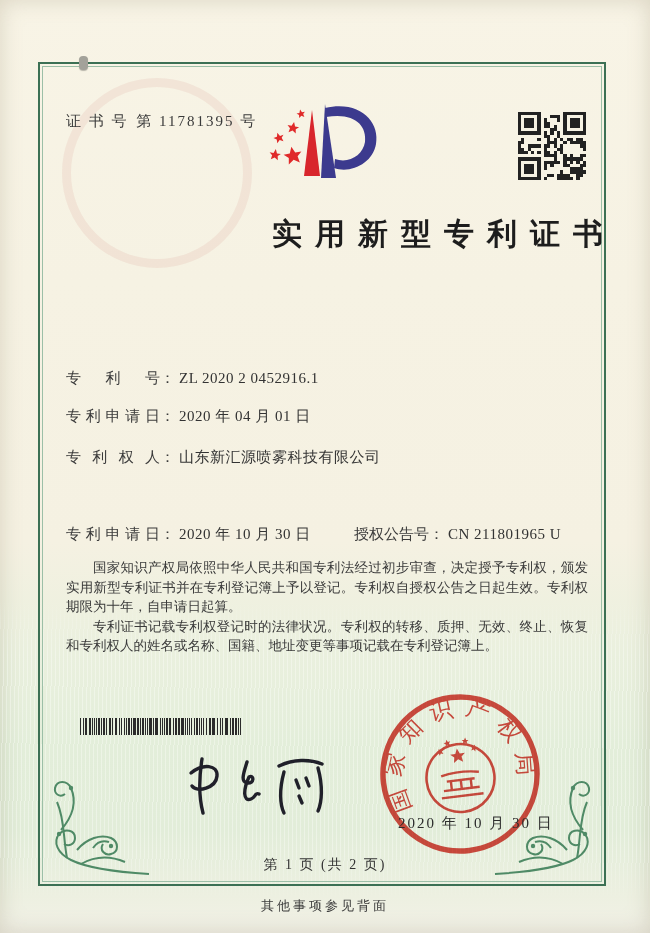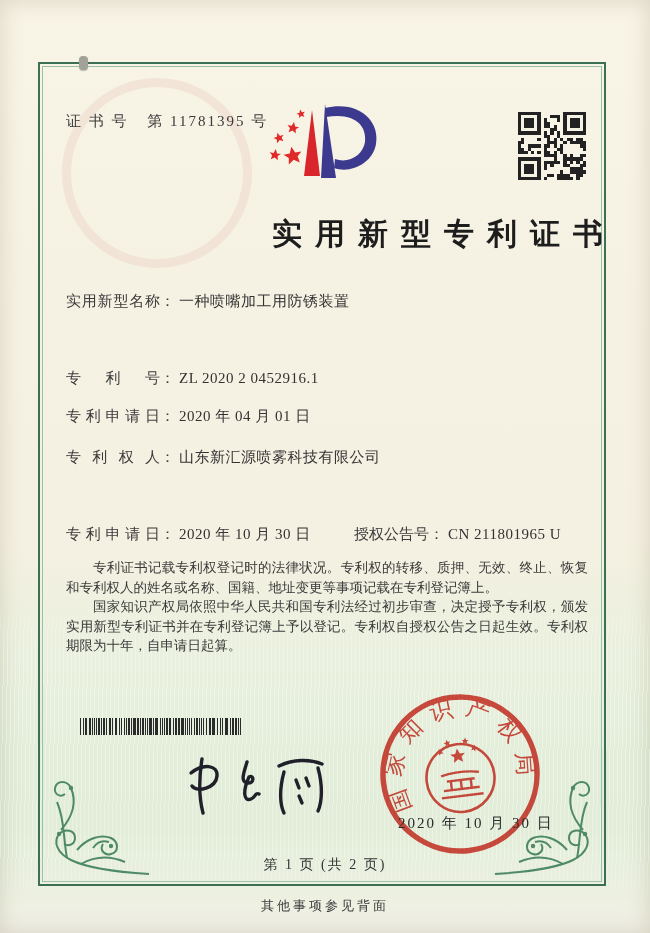--- a/index.html
+++ b/index.html
@@ -9,21 +9,21 @@
     box-shadow:inset 0 0 22px rgba(140,130,100,.28);}
   .guilloche{position:absolute;left:0;right:0;top:600px;height:300px;pointer-events:none;opacity:.5;
     background:repeating-linear-gradient(91deg,rgba(255,255,255,.65) 0 1px,rgba(255,255,255,0) 1px 4px);
     -webkit-mask-image:linear-gradient(180deg,transparent 0,#000 18%,#000 84%,transparent 100%);
     mask-image:linear-gradient(180deg,transparent 0,#000 18%,#000 84%,transparent 100%);}
   .frame{position:absolute;left:38px;top:62px;width:564px;height:820px;border:2px solid #3c7054;}
   .frame::before{content:"";position:absolute;inset:2px;border:1px solid #9cbfa7;pointer-events:none;}
   .staple{position:absolute;left:79px;top:56px;width:9px;height:14px;border-radius:4px;background:#a3a29a;box-shadow:0 1px 1px rgba(0,0,0,.25);}
   .ghost-ring{position:absolute;left:62px;top:78px;width:172px;height:172px;border-radius:50%;border:9px solid rgba(208,122,118,.12);}
   .cert-no{position:absolute;left:66px;top:112px;font-size:15px;color:#3a3a3a;letter-spacing:2px;}
-  .cert-no .val{margin-left:13px;}
+  .cert-no .val{margin-left:2px;}
   .logo{position:absolute;left:266px;top:100px;}
   .qr{position:absolute;left:518px;top:112px;width:68px;height:68px;}
   .doc-title{position:absolute;left:0;top:214px;width:616px;text-align:right;font-size:30px;font-weight:bold;color:#1d1d1d;letter-spacing:13px;text-indent:13px;}
   .field-row{position:absolute;left:66px;width:520px;font-size:15px;color:#3b3b3b;white-space:nowrap;}
   .jlabel{display:inline-block;width:94px;text-align:justify;text-align-last:justify;vertical-align:bottom;}
   .colon{margin-right:4px;}
   .fvalue{color:#333;letter-spacing:.5px;}
   .grant-no-group{position:absolute;left:288px;top:0;}
   .body-text{position:absolute;left:66px;top:558px;width:522px;font-size:13.5px;line-height:19.5px;color:#3a3a3a;}
   .body-text p{margin:0;text-indent:2em;text-align:justify;}
@@ -194,42 +194,39 @@
       <rect x="14" y="0" width="7" height="7" fill="#222"></rect>
       <rect x="15" y="1" width="5" height="5" fill="#f6f2e3"></rect>
       <rect x="16" y="2" width="3" height="3" fill="#222"></rect>
       <rect x="0" y="14" width="7" height="7" fill="#222"></rect>
       <rect x="1" y="15" width="5" height="5" fill="#f6f2e3"></rect>
       <rect x="2" y="16" width="3" height="3" fill="#222"></rect>
     </svg>
 
   <div class="doc-title">实用新型专利证书</div>
 
-  <div class="field-row" style="top:292px">
-    <span class="jlabel">实用新型名称</span><span class="colon">：</span><span class="fvalue">一种喷嘴加工用防锈装置</span>
-  </div>
   <div class="field-row" style="top:369px">
     <span class="jlabel">专利号</span><span class="colon">：</span><span class="fvalue">ZL 2020 2 0452916.1</span>
   </div>
   <div class="field-row" style="top:407px">
     <span class="jlabel">专利申请日</span><span class="colon">：</span><span class="fvalue">2020 年 04 月 01 日</span>
   </div>
   <div class="field-row" style="top:448px">
     <span class="jlabel">专利权人</span><span class="colon">：</span><span class="fvalue">山东新汇源喷雾科技有限公司</span>
   </div>
   <div class="field-row" style="top:525px">
     <span class="jlabel">专利申请日</span><span class="colon">：</span><span class="fvalue">2020 年 10 月 30 日</span>
     <span class="grant-no-group">
       <span>授权公告号</span><span class="colon">：</span><span class="fvalue">CN 211801965 U</span>
     </span>
   </div>
 
   <div class="body-text">
+    <p>国家知识产权局依照中华人民共和国专利法经过初步审查，决定授予专利权，颁发实用新型专利证书并在专利登记簿上予以登记。专利权自授权公告之日起生效。专利权期限为十年，自申请日起算。</p>
     <p>专利证书记载专利权登记时的法律状况。专利权的转移、质押、无效、终止、恢复和专利权人的姓名或名称、国籍、地址变更等事项记载在专利登记簿上。</p>
-    <p>国家知识产权局依照中华人民共和国专利法经过初步审查，决定授予专利权，颁发实用新型专利证书并在专利登记簿上予以登记。专利权自授权公告之日起生效。专利权期限为十年，自申请日起算。</p>
   </div>
 
   <svg class="barcode" id="barcode" width="166" height="17">
       <rect x="0" y="0" width="1" height="17" fill="#2b2b2b"></rect>
       <rect x="3" y="0" width="1" height="17" fill="#2b2b2b"></rect>
       <rect x="5" y="0" width="2" height="17" fill="#2b2b2b"></rect>
       <rect x="9" y="0" width="2" height="17" fill="#2b2b2b"></rect>
       <rect x="12" y="0" width="1" height="17" fill="#2b2b2b"></rect>
       <rect x="14" y="0" width="1" height="17" fill="#2b2b2b"></rect>
       <rect x="16" y="0" width="1" height="17" fill="#2b2b2b"></rect>

